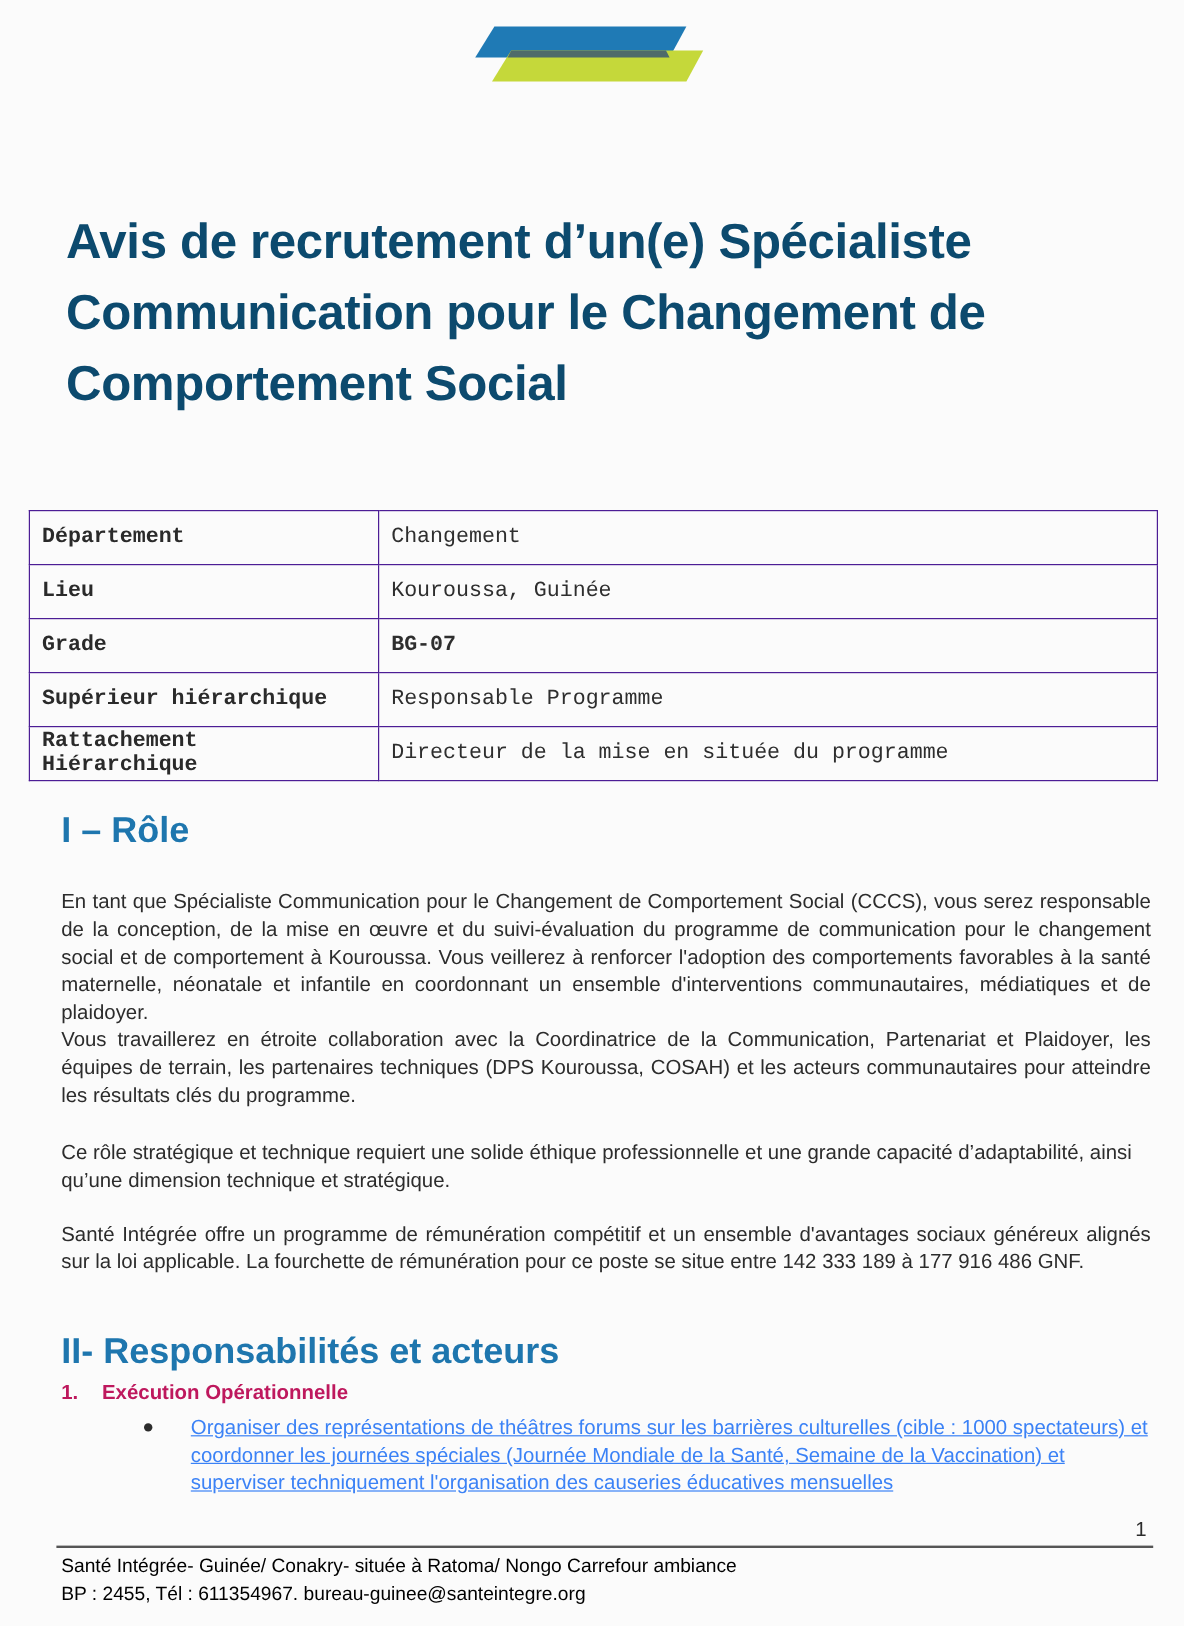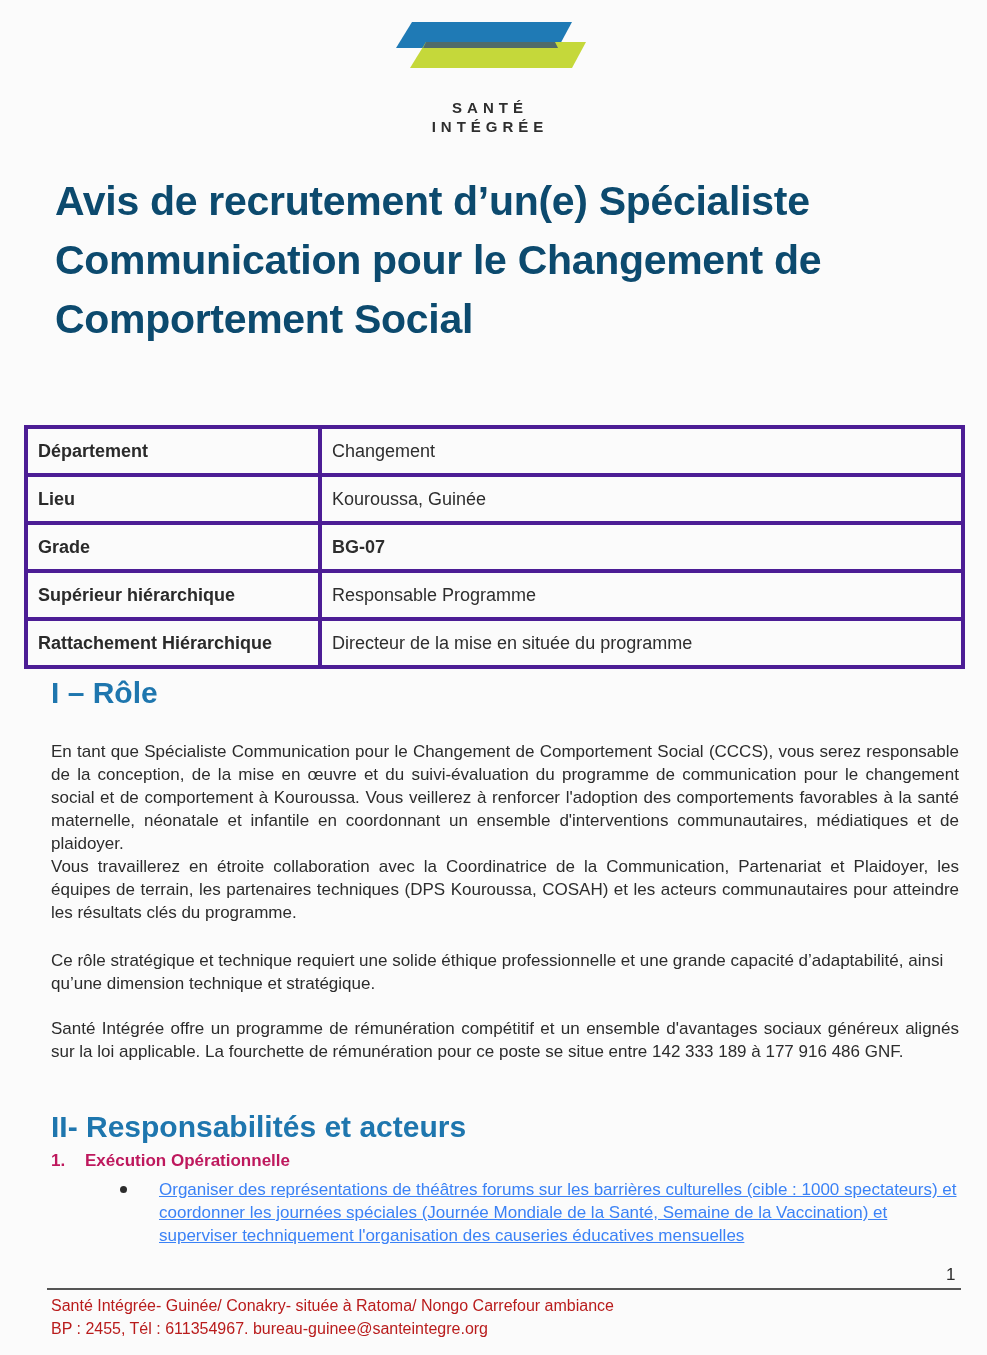--- a/index.html
+++ b/index.html
@@ -20,21 +20,21 @@
   .title {
     position: absolute; left: 55px; top: 172px; width: 900px;
     font-size: 41px; font-weight: bold; line-height: 59px; color: #0c4a6e;
     letter-spacing: -0.3px; margin: 0;
   }
   table.info {
     position: absolute; left: 24px; top: 425px; width: 941px;
     border-collapse: collapse; font-size: 18px;
   }
   table.info td {
-    border: 4px solid #4c1d95; height: 44px; padding: 0 10px; vertical-align: middle;
+    border: 1px solid #4c1d95; height: 44px; padding: 0 10px; vertical-align: middle; font-family: Liberation Mono, monospace;
   }
   table.info td.k { width: 270px; font-weight: bold; color: #2a2a2a; }
   table.info td.v { color: #2e2e2e; }
   table.info td.bold { font-weight: bold; }
   .h1 {
     position: absolute; left: 51px; font-weight: bold; color: #1e76ae; margin: 0; text-align: right;
   }
   .h-role { top: 676px; font-size: 30px; }
   .h-resp { top: 1110px; font-size: 30px; }
   .para {
@@ -49,36 +49,32 @@
     position: absolute; left: 51px; top: 1151px; font-size: 17px; font-weight: bold;
     color: #be185d; margin: 0;
   }
   .sub .num { display: inline-block; width: 34px; }
   .bullet-list { position: absolute; left: 118px; top: 1178px; width: 840px; margin: 0; padding: 0; list-style: none; }
   .bullet-list li { position: relative; padding-left: 41px; font-size: 17px; line-height: 23px; color: #3b82f6; text-decoration: underline; }
   .bullet-list li .dot { position: absolute; left: 2px; top: 8px; width: 7px; height: 7px; border-radius: 50%; background: #2c2c2c; }
   .page-num { position: absolute; left: 946px; top: 1265px; font-size: 17px; color: #2c2c2c; }
   .footer-rule { position: absolute; left: 47px; top: 1288px; width: 914px; height: 2px; background: #555; }
   .footer {
-    position: absolute; left: 51px; top: 1294px; font-size: 16px; line-height: 23px; color: #b91c1c;
+    position: absolute; left: 51px; top: 1294px; font-size: 16px; line-height: 23px; color: #000000;
   }
 </style>
 </head>
 <body>
 
 <div class="logo">
   <svg width="200" height="80" viewBox="0 0 200 80">
     <polygon points="22,2 182,2 168,28 6,28" fill="#1f7ab5"></polygon>
     <polygon points="36,22 196,22 182,48 20,48" fill="#c5d83a"></polygon>
     <polygon points="36,22 165,22 168,28 33,28" fill="#4f6b6a"></polygon>
   </svg>
-  <div class="logo-text">
-    <div>SANTÉ</div>
-    <div>INTÉGRÉE</div>
-  </div>
 </div>
 
 <h1 class="title">Avis de recrutement d’un(e) Spécialiste Communication pour le Changement de Comportement Social</h1>
 
 <table class="info">
   <tbody>
       <tr>
     <td class="k">Département</td>
     <td class="v">Changement</td>
   </tr>

